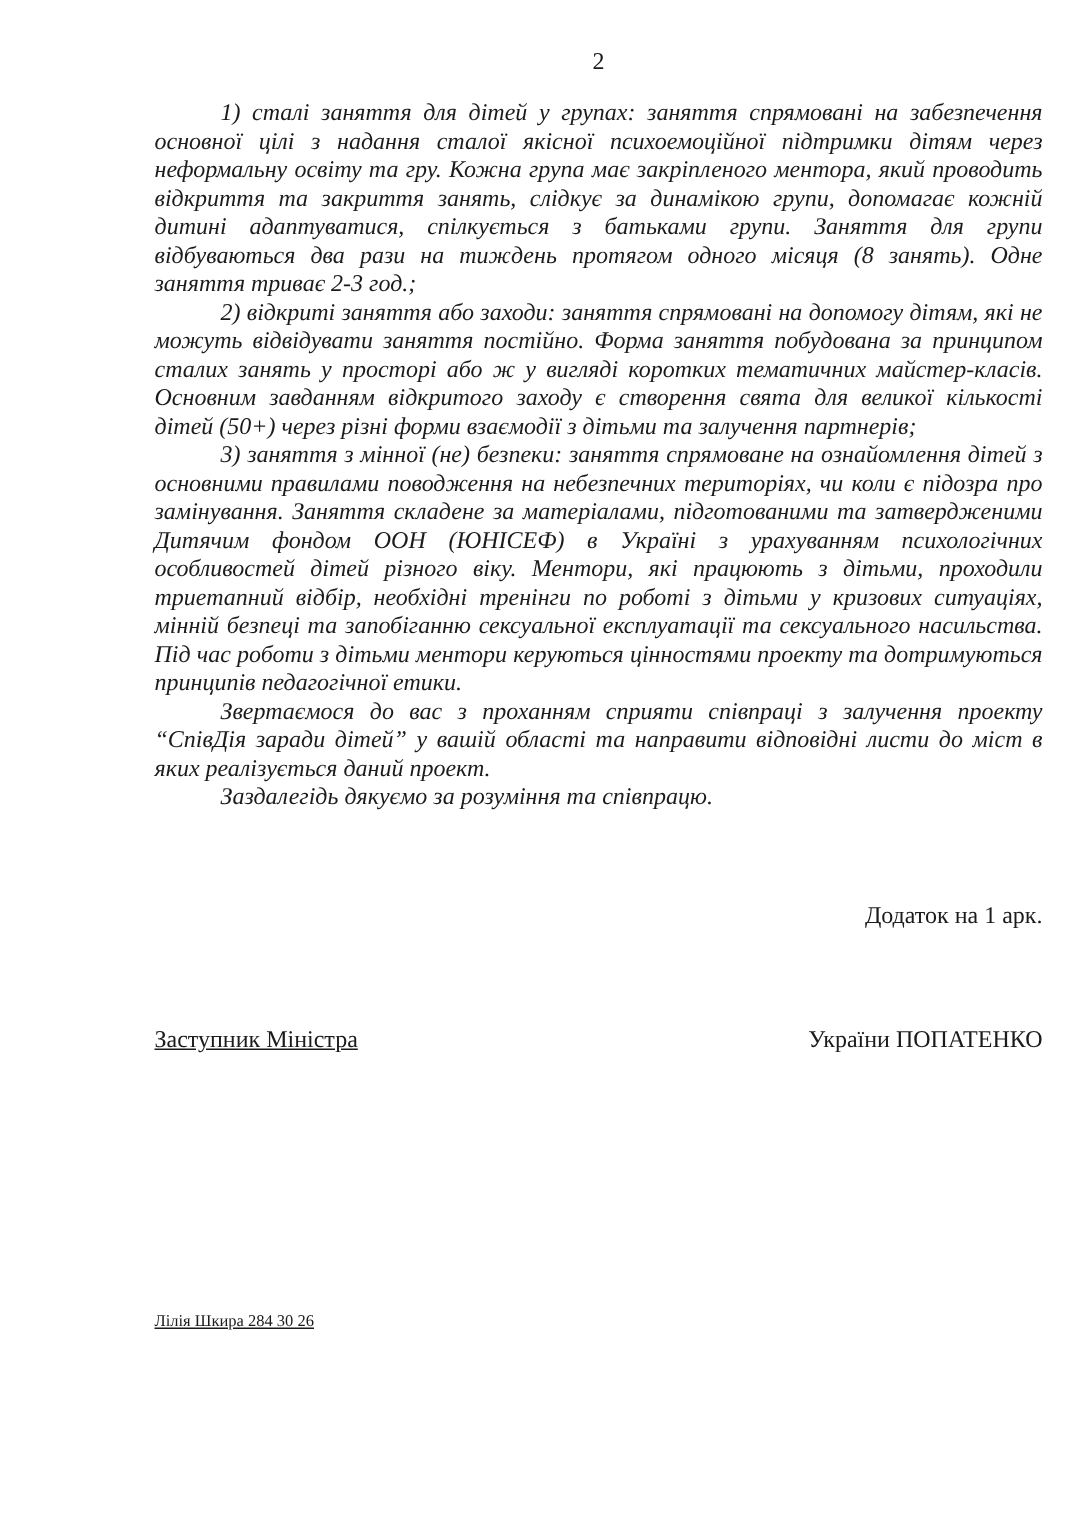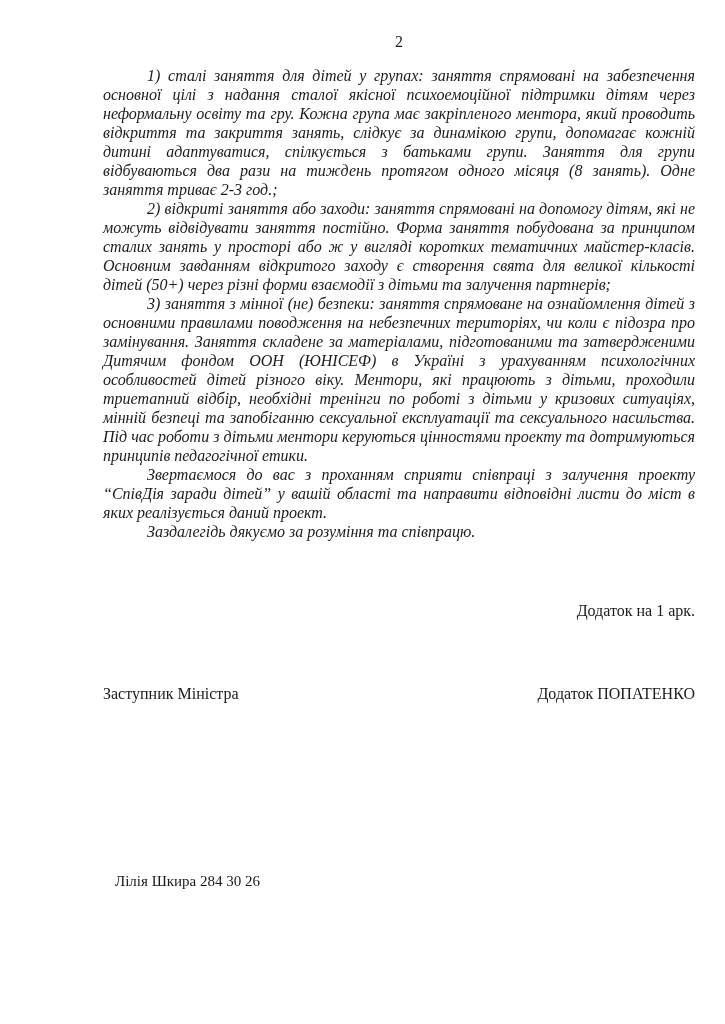--- a/index.html
+++ b/index.html
@@ -51,31 +51,33 @@
     left: 103px;
     width: 592px;
     display: flex;
     justify-content: space-between;
     align-items: flex-end;
     line-height: 21px;
   }
   .signature-position {
     text-align: left;
     white-space: nowrap;
+    text-decoration: underline;
   }
   .signature-name {
     text-align: right;
     white-space: nowrap;
   }
   .executor-note {
     position: absolute;
     top: 873px;
-    left: 115px;
-    font-size: 15px;
+    left: 103px;
+    font-size: 11px;
     line-height: 16px;
+    text-decoration: underline;
   }
 </style>
 </head>
 <body>
 
 <div class="page">
 
   <div class="page-number">2</div>
 
   <div class="letter-body">
@@ -85,18 +87,18 @@
     <p>Звертаємося до вас з проханням сприяти співпраці з залучення проекту “СпівДія заради дітей” у вашій області та направити відповідні листи до міст в яких реалізується даний проект.</p>
     <p>Заздалегідь дякуємо за розуміння та співпрацю.</p>
   </div>
 
   <div class="attachment-note">Додаток на 1 арк.</div>
 
   <div class="signature-block">
     <div class="signature-position">
       <div>Заступник Міністра</div>
     </div>
-    <div class="signature-name">Додаток ПОПАТЕНКО</div>
+    <div class="signature-name">України ПОПАТЕНКО</div>
   </div>
 
   <div class="executor-note">Лілія Шкира 284 30 26</div>
 
 </div>
 
 </body></html>

